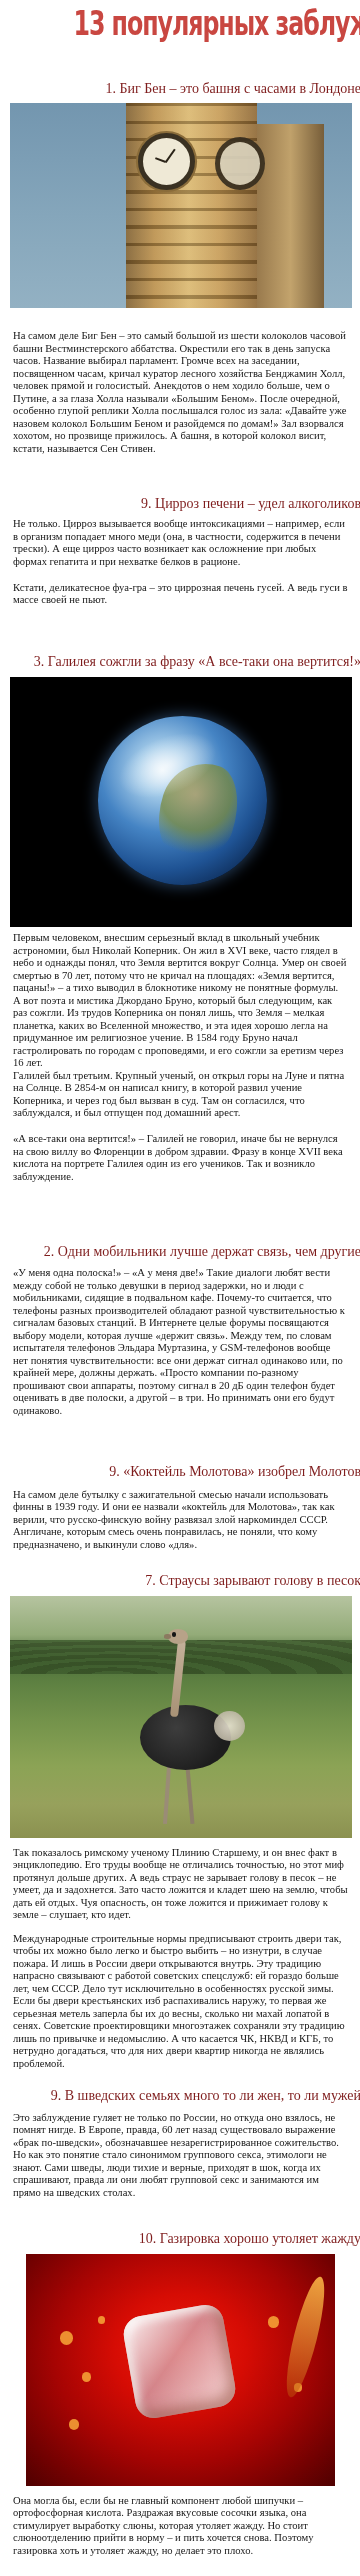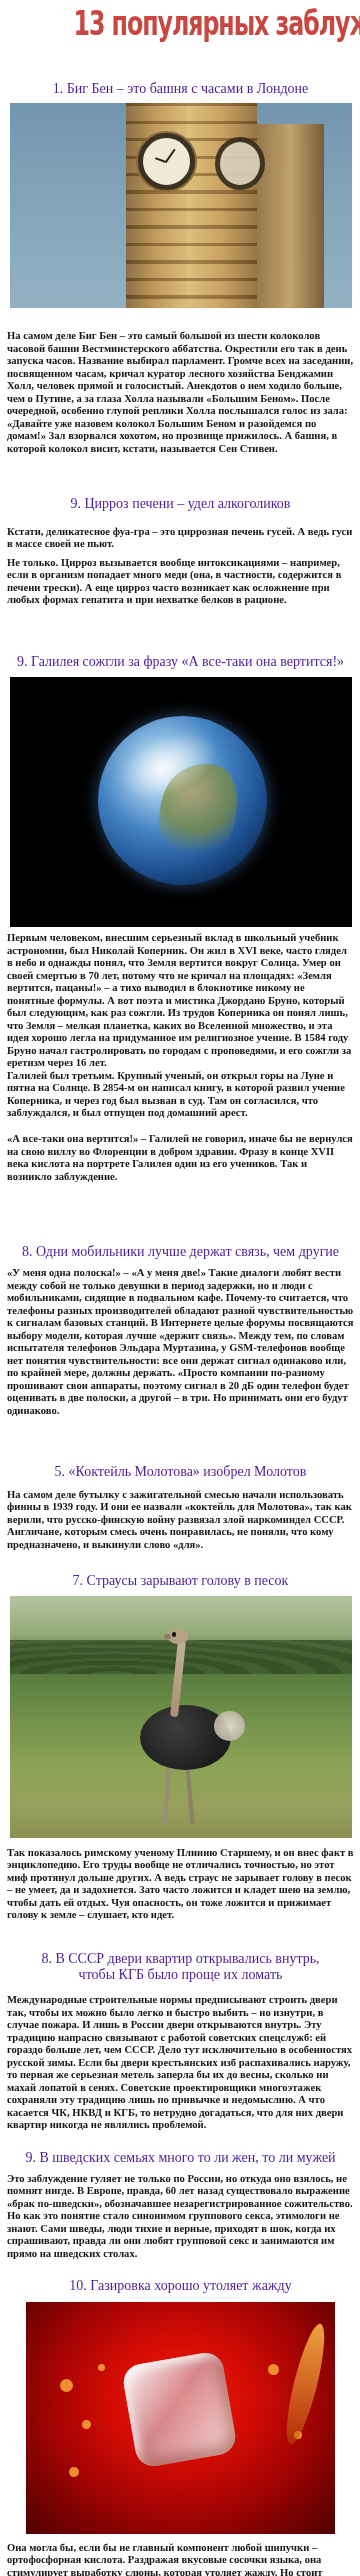--- a/index.html
+++ b/index.html
@@ -6,23 +6,23 @@
   body{width:361px;font-family:"Liberation Serif",serif;color:#161616;}
   .page{width:361px;overflow:hidden;background:#fff;padding-bottom:4.1px;}
 
   
   .title-wrap{text-align:center;margin-top:7.2px;height:40px;}
   .title-text{display:inline-block;font-family:"DejaVu Sans",sans-serif;font-weight:bold;
     font-size:33px;line-height:1.05;letter-spacing:-1.5px;white-space:nowrap;
     transform:scaleX(0.72);transform-origin:center;color:#c94741;}
 
   
-  h2.sec-head{font-size:14px;font-weight:normal;text-align:center;margin:0;line-height:1.15;color:#4c1d95;}
+  h2.sec-head{font-size:14px;font-weight:normal;text-align:right;margin:0;line-height:1.15;color:#7f1d1d;}
   h2.narrow{max-width:309px;margin-left:auto;margin-right:auto;}
-  p.body{font-size:10.6px;line-height:1.18;margin:0 7px;color:#161616;font-weight:bold;}
+  p.body{font-size:10.6px;line-height:1.18;margin:0 13px;color:#161616;}
 
   
   .img{position:relative;margin-left:auto;margin-right:auto;overflow:hidden;}
 
   
   .bigben{width:342px;height:205px;background:linear-gradient(180deg,#7396af 0%,#85a6bb 55%,#93b1c3 100%);}
   .bb-tower{position:absolute;left:116px;top:0;width:131px;height:205px;
     background:linear-gradient(90deg,#7c5e33 0%,#b98f4e 22%,#d9b873 48%,#c49a58 72%,#8a6536 100%);}
   .bb-bands{position:absolute;left:116px;top:0;width:131px;height:205px;
     background:repeating-linear-gradient(180deg,rgba(60,40,10,.35) 0 3.1px,rgba(255,235,190,.12) 3.1px 17.5px);}
@@ -99,75 +99,74 @@
         <div class="bb-hand-a"></div>
         <div class="bb-hand-b"></div>
       </div>
       <div class="bb-clock2"></div>
     </div>
     <p class="body" style="margin-top:21.6px;">На самом деле Биг Бен – это самый большой из шести колоколов часовой башни Вестминстерского аббатства. Окрестили его так в день запуска часов. Название выбирал парламент. Громче всех на заседании, посвященном часам, кричал куратор лесного хозяйства Бенджамин Холл, человек прямой и голосистый. Анекдотов о нем ходило больше, чем о Путине, а за глаза Холла называли «Большим Беном». После очередной, особенно глупой реплики Холла послышался голос из зала: «Давайте уже назовем колокол Большим Беном и разойдемся по домам!» Зал взорвался хохотом, но прозвище прижилось. А башня, в которой колокол висит, кстати, называется Сен Стивен.</p>
   </section>
 
   <section>
     <h2 class="sec-head" style="margin-top:41px;">9. Цирроз печени – удел алкоголиков</h2>
+    <p class="body" style="margin-top:6.2px;">Не только. Цирроз вызывается вообще интоксикациями – например, если в организм попадает много меди (она, в частности, содержится в печени трески). А еще цирроз часто возникает как осложнение при любых формах гепатита и при нехватке белков в рационе.</p>
     <p class="body" style="margin-top:13.4px;">Кстати, деликатесное фуа-гра – это циррозная печень гусей. А ведь гуси в массе своей не пьют.</p>
-    <p class="body" style="margin-top:6.2px;">Не только. Цирроз вызывается вообще интоксикациями – например, если в организм попадает много меди (она, в частности, содержится в печени трески). А еще цирроз часто возникает как осложнение при любых формах гепатита и при нехватке белков в рационе.</p>
   </section>
 
   <section>
-    <h2 class="sec-head" style="margin-top:47px;">9. Галилея сожгли за фразу «А все-таки она вертится!»</h2>
+    <h2 class="sec-head" style="margin-top:47px;">3. Галилея сожгли за фразу «А все-таки она вертится!»</h2>
     <div class="img earthimg" style="margin-top:7.2px;">
       <div class="earth-globe">
         <div class="earth-land"></div>
         <div class="earth-cloud"></div>
       </div>
     </div>
     <p class="body" style="margin-top:5.2px;">Первым человеком, внесшим серьезный вклад в школьный учебник астрономии, был Николай Коперник. Он жил в XVI веке, часто глядел в небо и однажды понял, что Земля вертится вокруг Солнца. Умер он своей смертью в 70 лет, потому что не кричал на площадях: «Земля вертится, пацаны!» – а тихо выводил в блокнотике никому не понятные формулы. А вот поэта и мистика Джордано Бруно, который был следующим, как раз сожгли. Из трудов Коперника он понял лишь, что Земля – мелкая планетка, каких во Вселенной множество, и эта идея хорошо легла на придуманное им религиозное учение. В 1584 году Бруно начал гастролировать по городам с проповедями, и его сожгли за еретизм через 16 лет.</p>
     <p class="body" style="margin-top:0;">Галилей был третьим. Крупный ученый, он открыл горы на Луне и пятна на Солнце. В 2854-м он написал книгу, в которой развил учение Коперника, и через год был вызван в суд. Там он согласился, что заблуждался, и был отпущен под домашний арест.</p>
     <p class="body" style="margin-top:13.4px;">«А все-таки она вертится!» – Галилей не говорил, иначе бы не вернулся на свою виллу во Флоренции в добром здравии. Фразу в конце XVII века кислота на портрете Галилея один из его учеников. Так и возникло заблуждение.</p>
   </section>
 
   <section>
-    <h2 class="sec-head" style="margin-top:61px;">8. Одни мобильники лучше держат связь, чем другие</h2>
+    <h2 class="sec-head" style="margin-top:61px;">2. Одни мобильники лучше держат связь, чем другие</h2>
     <p class="body" style="margin-top:7.2px;">«У меня одна полоска!» – «А у меня две!» Такие диалоги любят вести между собой не только девушки в период задержки, но и люди с мобильниками, сидящие в подвальном кафе. Почему-то считается, что телефоны разных производителей обладают разной чувствительностью к сигналам базовых станций. В Интернете целые форумы посвящаются выбору модели, которая лучше «держит связь». Между тем, по словам испытателя телефонов Эльдара Муртазина, у GSM-телефонов вообще нет понятия чувствительности: все они держат сигнал одинаково или, по крайней мере, должны держать. «Просто компании по-разному прошивают свои аппараты, поэтому сигнал в 20 дБ один телефон будет оценивать в две полоски, а другой – в три. Но принимать они его будут одинаково.</p>
   </section>
 
   <section>
-    <h2 class="sec-head" style="margin-top:47px;">5. «Коктейль Молотова» изобрел Молотов</h2>
+    <h2 class="sec-head" style="margin-top:47px;">9. «Коктейль Молотова» изобрел Молотов</h2>
     <p class="body" style="margin-top:8.2px;">На самом деле бутылку с зажигательной смесью начали использовать финны в 1939 году. И они ее назвали «коктейль для Молотова», так как верили, что русско-финскую войну развязал злой наркоминдел СССР. Англичане, которым смесь очень понравилась, не поняли, что кому предназначено, и выкинули слово «для».</p>
   </section>
 
   <section>
     <h2 class="sec-head" style="margin-top:22px;">7. Страусы зарывают голову в песок</h2>
     <div class="img ostrichimg" style="margin-top:7.2px;">
       <div class="os-trees"></div>
       <div class="os-leg1"></div>
       <div class="os-leg2"></div>
       <div class="os-body"></div>
       <div class="os-tail"></div>
       <div class="os-neck"></div>
       <div class="os-head"></div>
       <div class="os-eye"></div>
       <div class="os-beak"></div>
     </div>
     <p class="body" style="margin-top:8.2px;">Так показалось римскому ученому Плинию Старшему, и он внес факт в энциклопедию. Его труды вообще не отличались точностью, но этот миф протянул дольше других. А ведь страус не зарывает голову в песок – не умеет, да и задохнется. Зато часто ложится и кладет шею на землю, чтобы дать ей отдых. Чуя опасность, он тоже ложится и прижимает голову к земле – слушает, кто идет.</p>
   </section>
 
   <section>
-    <h2 class="sec-head narrow" style="margin-top:29px;">8. В СССР двери квартир открывались внутрь, чтобы КГБ было проще их ломать</h2>
     <p class="body" style="margin-top:11.3px;">Международные строительные нормы предписывают строить двери так, чтобы их можно было легко и быстро выбить – но изнутри, в случае пожара. И лишь в России двери открываются внутрь. Эту традицию напрасно связывают с работой советских спецслужб: ей гораздо больше лет, чем СССР. Дело тут исключительно в особенностях русской зимы. Если бы двери крестьянских изб распахивались наружу, то первая же серьезная метель заперла бы их до весны, сколько ни махай лопатой в сенях. Советские проектировщики многоэтажек сохраняли эту традицию лишь по привычке и недомыслию. А что касается ЧК, НКВД и КГБ, то нетрудно догадаться, что для них двери квартир никогда не являлись проблемой.</p>
   </section>
 
   <section>
     <h2 class="sec-head" style="margin-top:18px;">9. В шведских семьях много то ли жен, то ли мужей</h2>
     <p class="body" style="margin-top:7.2px;">Это заблуждение гуляет не только по России, но откуда оно взялось, не помнят нигде. В Европе, правда, 60 лет назад существовало выражение «брак по-шведски», обозначавшее незарегистрированное сожительство. Но как это понятие стало синонимом группового секса, этимологи не знают. Сами шведы, люди тихие и верные, приходят в шок, когда их спрашивают, правда ли они любят групповой секс и занимаются им прямо на шведских столах.</p>
   </section>
 
   <section>
-    <h2 class="sec-head" style="margin-top:18px;">10. Газировка хорошо утоляет жажду</h2>
+    <h2 class="sec-head" style="margin-top:32px;">10. Газировка хорошо утоляет жажду</h2>
     <div class="img colaimg" style="margin-top:7.2px;">
       <div class="splash sp1"></div>
       <div class="splash sp2"></div>
       <div class="splash sp3"></div>
       <div class="splash sp4"></div>
       <div class="splash sp5"></div>
       <div class="splash sp6"></div>
       <div class="streak"></div>
       <div class="ice"></div>
     </div>

